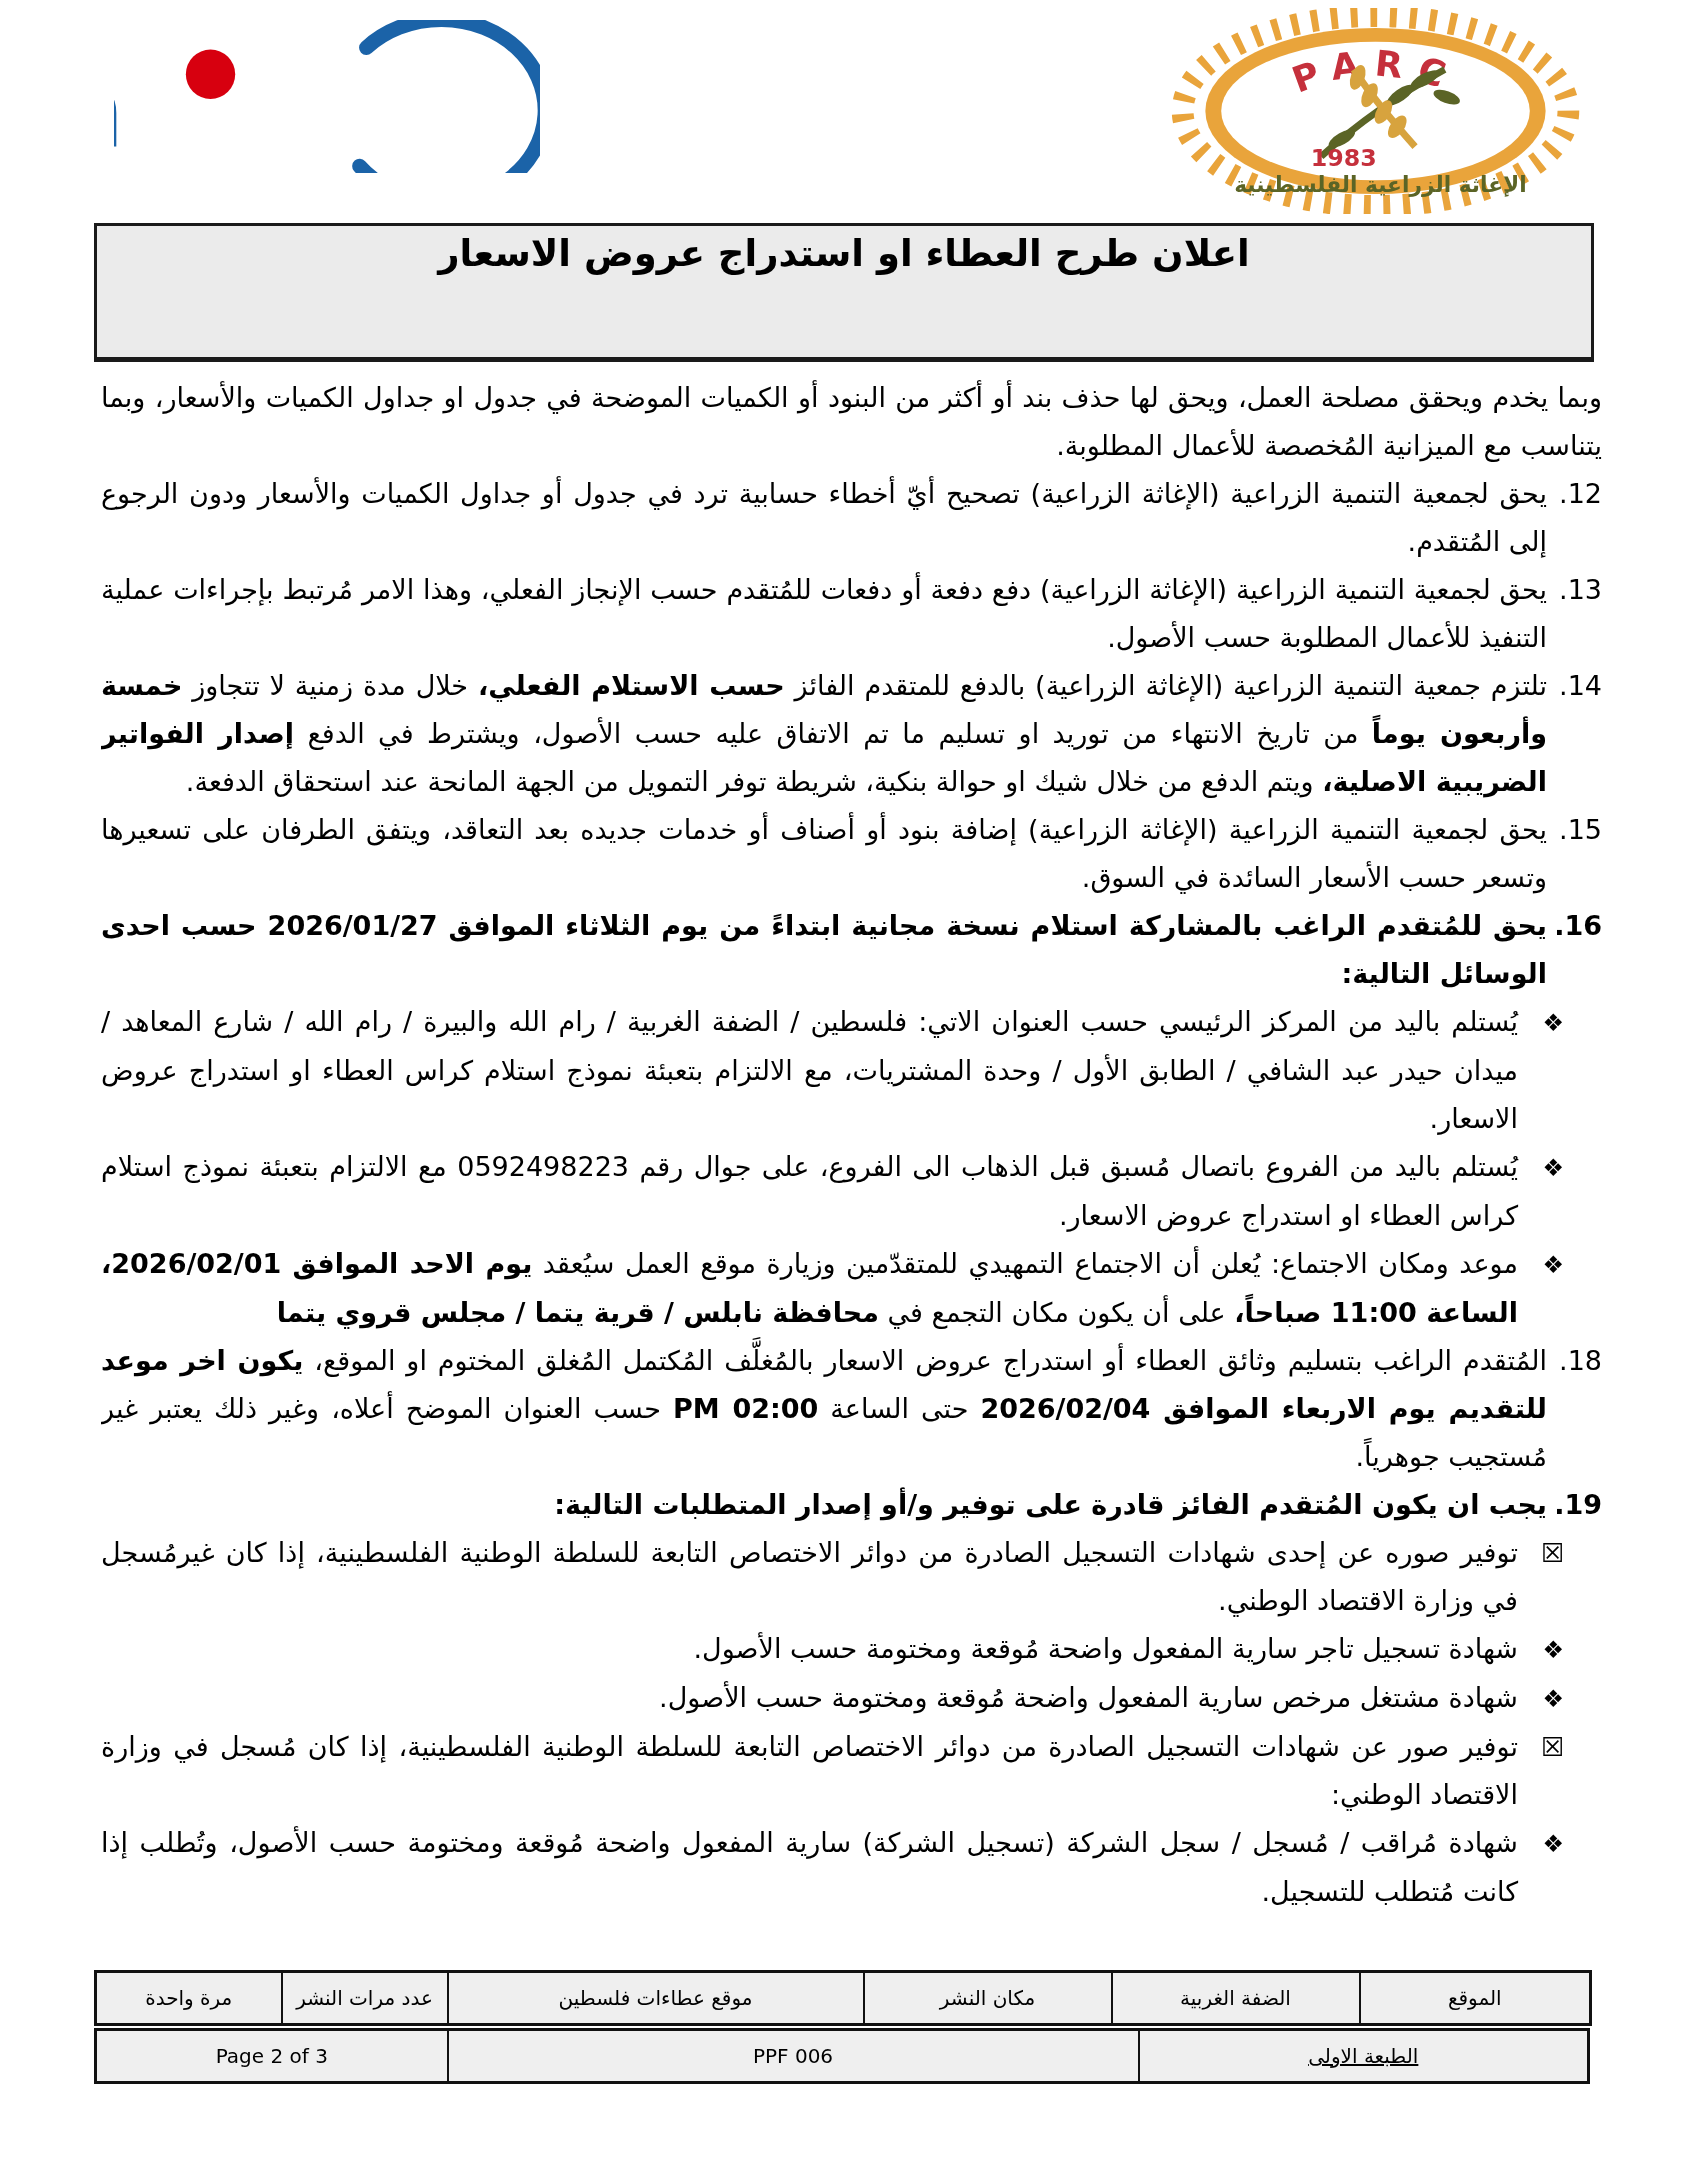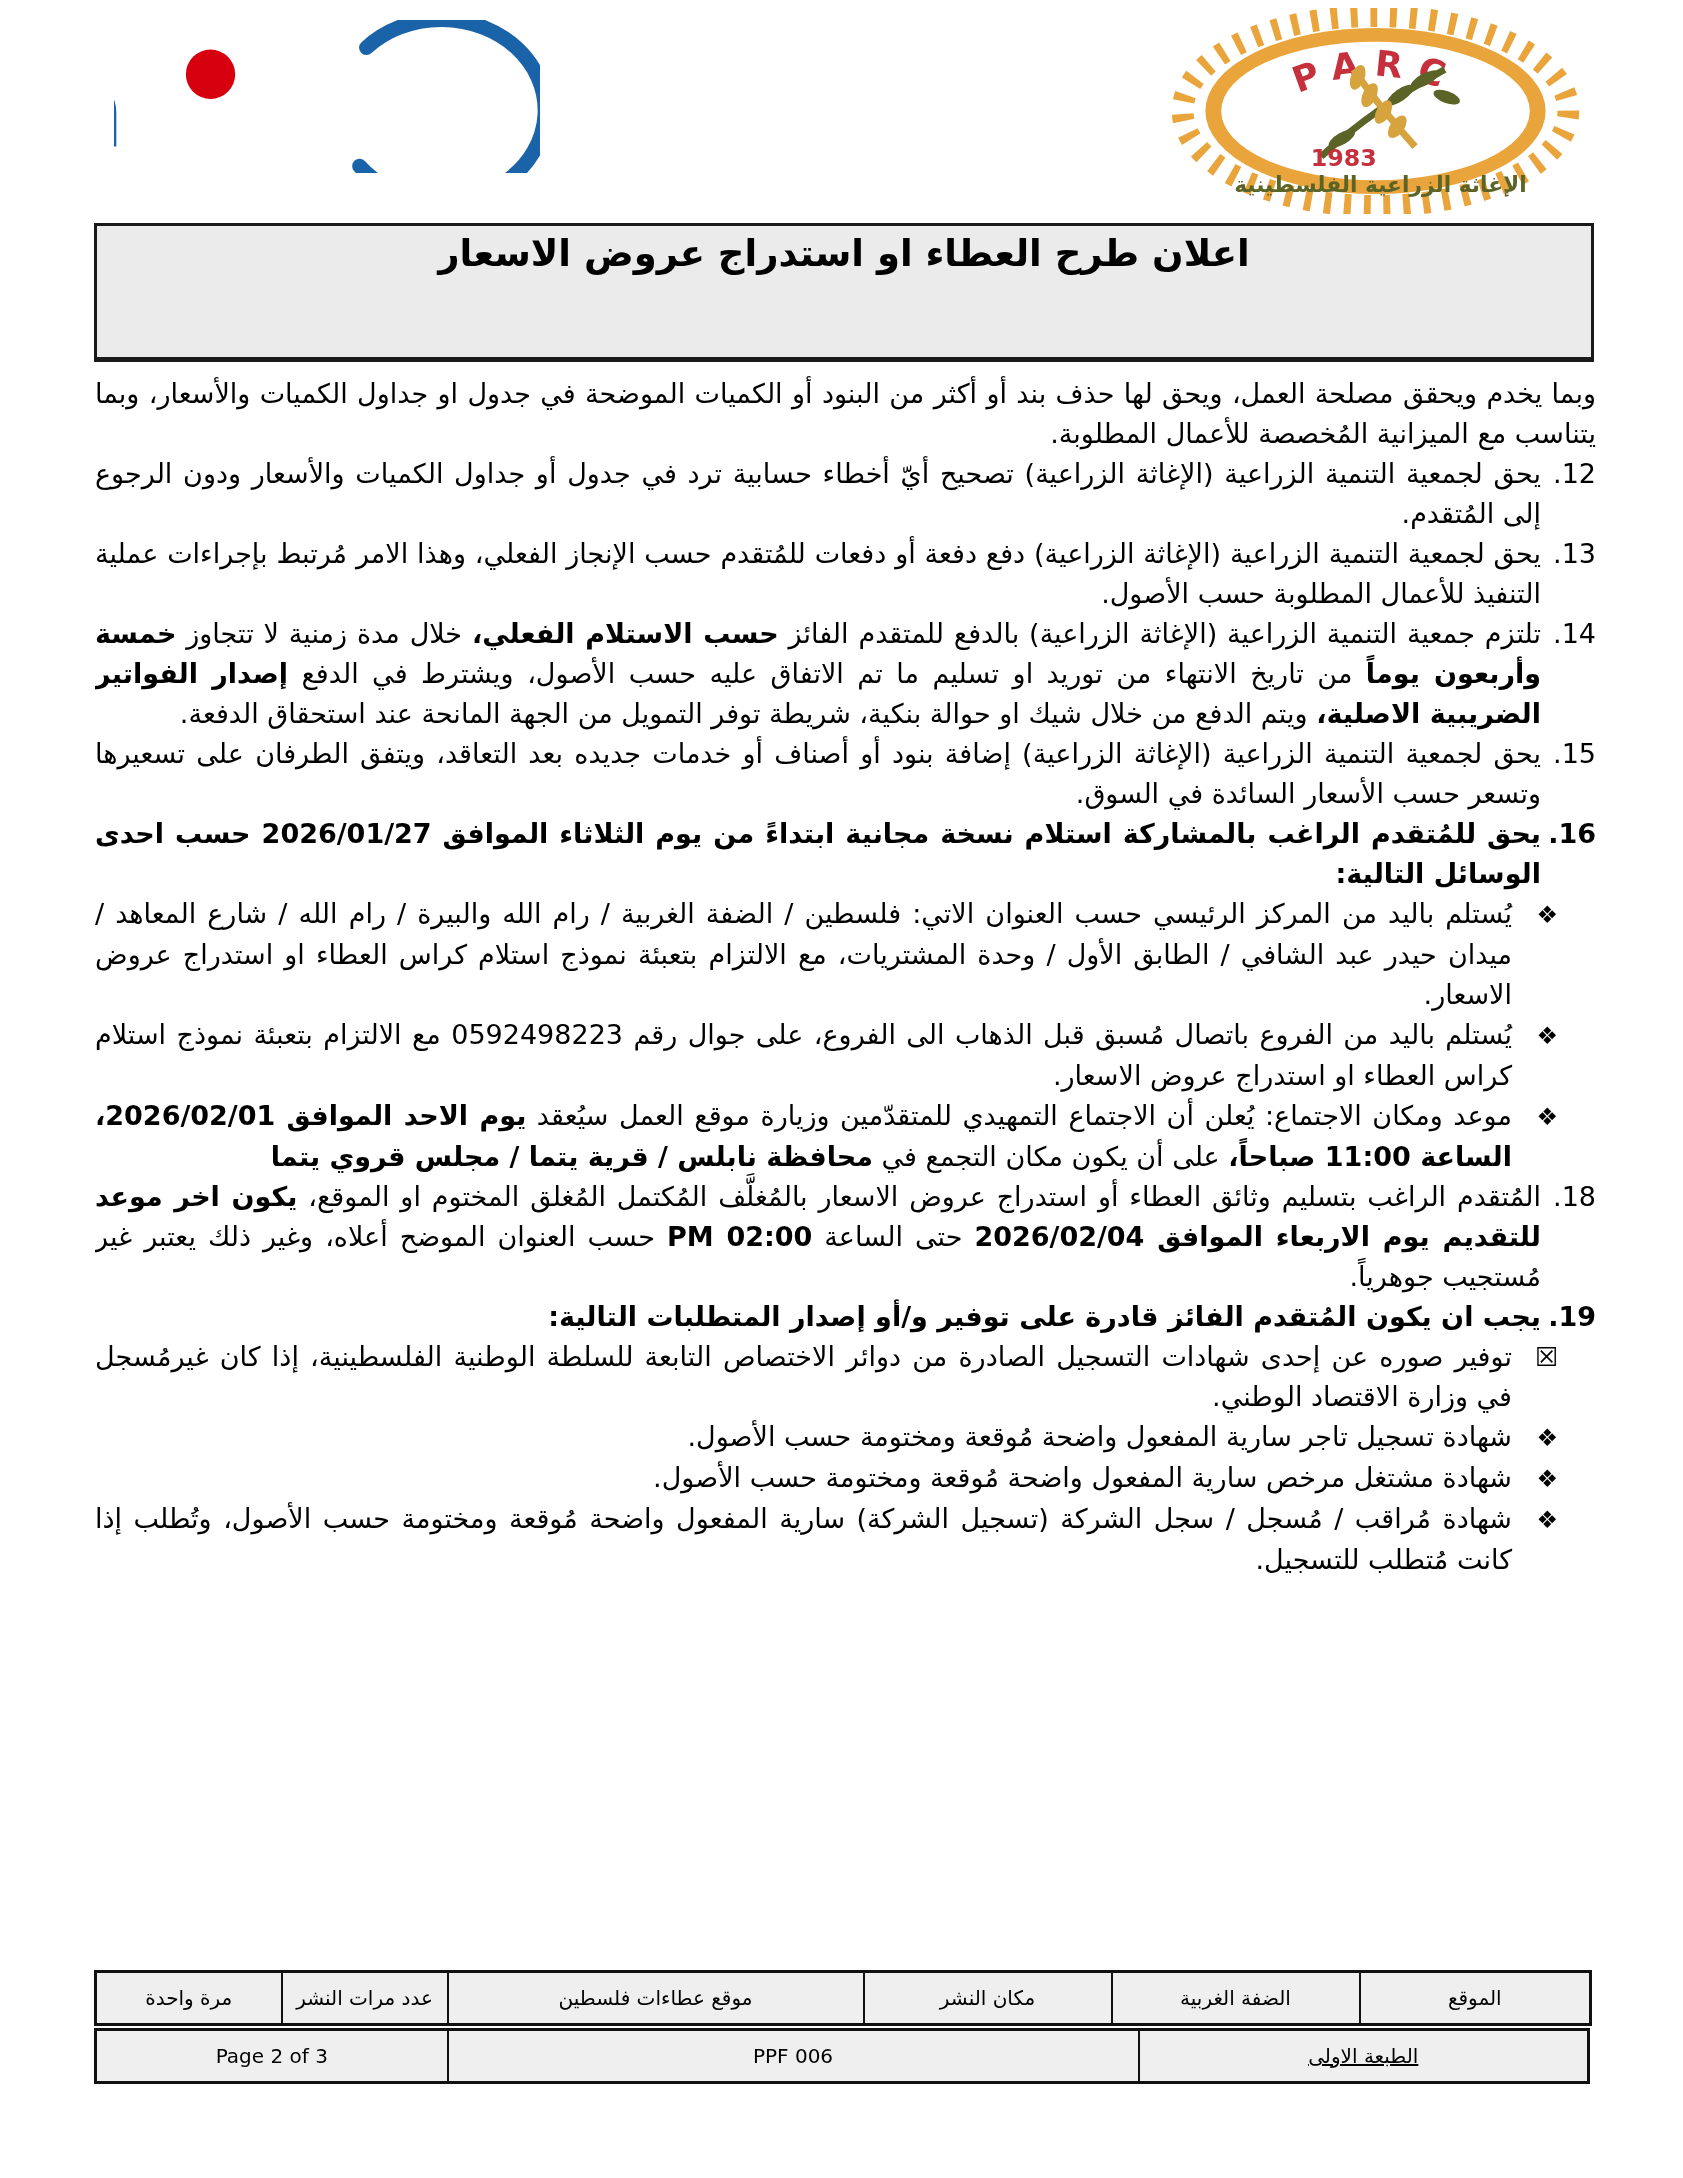--- a/index.html
+++ b/index.html
@@ -8,22 +8,22 @@
   
   .jica-logo{position:absolute;left:114px;top:20px;width:426px;height:153px;}
   .parc-logo{position:absolute;left:1148px;top:8px;width:455px;height:206px;}
   
   .title-box{position:absolute;left:94px;top:223px;width:1494px;height:131px;
              background:#ebebeb;border:3px solid #1a1a1a;border-bottom-width:5px;
              text-align:center;box-sizing:content-box;}
   .title-box .t1{font-size:37px;font-weight:bold;line-height:55px;}
   .title-box .t2{font-size:37px;font-weight:bold;line-height:61px;}
   
-  .body{position:absolute;right:87px;top:374px;width:1501px;height:1574px;overflow:hidden;
-        font-size:27px;line-height:40px;}
+  .body{position:absolute;right:81px;top:374px;width:1501px;height:1574px;overflow:hidden;
+        font-size:27px;line-height:48px;}
   .block{text-align:justify;}
   .numbered{padding-right:55px;text-indent:-55px;}
   .numbered .marker{display:inline-block;width:55px;text-indent:0;}
   .paragraph{padding:0;}
   .bullet,.xbullet{margin-right:38px;padding-right:46px;text-indent:-46px;}
   .bullet .marker,.xbullet .marker{display:inline-block;width:46px;text-indent:0;}
   .bm{font-size:24px;}
   .xm{font-size:26px;}
   .b{font-weight:bold;}
   
@@ -84,20 +84,21 @@
       <div class="block numbered"><span class="marker ">15.</span><span>يحق لجمعية التنمية الزراعية (الإغاثة الزراعية) إضافة بنود أو أصناف أو خدمات جديده بعد التعاقد، ويتفق الطرفان على تسعيرها وتسعر حسب الأسعار السائدة في السوق.</span></div>
       <div class="block numbered"><span class="marker  b">16.</span><span class="b">يحق للمُتقدم الراغب بالمشاركة استلام نسخة مجانية ابتداءً من يوم الثلاثاء الموافق 2026/01/27 حسب احدى الوسائل التالية:</span></div>
       <div class="block bullet"><span class="marker bm">❖</span><span>يُستلم باليد من المركز الرئيسي حسب العنوان الاتي: فلسطين / الضفة الغربية / رام الله والبيرة / رام الله / شارع المعاهد / ميدان حيدر عبد الشافي / الطابق الأول / وحدة المشتريات، مع الالتزام بتعبئة نموذج استلام كراس العطاء او استدراج عروض الاسعار.</span></div>
       <div class="block bullet"><span class="marker bm">❖</span><span>يُستلم باليد من الفروع باتصال مُسبق قبل الذهاب الى الفروع، على جوال رقم 0592498223 مع الالتزام بتعبئة نموذج استلام كراس العطاء او استدراج عروض الاسعار.</span></div>
       <div class="block bullet"><span class="marker bm">❖</span><span>موعد ومكان الاجتماع: يُعلن أن الاجتماع التمهيدي للمتقدّمين وزيارة موقع العمل سيُعقد </span><span class="b">يوم الاحد الموافق 2026/02/01،</span><span> </span><span class="b">الساعة 11:00 صباحاً،</span><span> على أن يكون مكان التجمع في </span><span class="b">محافظة نابلس / قرية يتما / مجلس قروي يتما</span></div>
       <div class="block numbered"><span class="marker ">18.</span><span>المُتقدم الراغب بتسليم وثائق العطاء أو استدراج عروض الاسعار بالمُغلَّف المُكتمل المُغلق المختوم او الموقع، </span><span class="b">يكون اخر موعد للتقديم يوم الاربعاء الموافق 2026/02/04</span><span> حتى الساعة </span><span class="b">02:00 PM</span><span> حسب العنوان الموضح أعلاه، وغير ذلك يعتبر غير مُستجيب جوهرياً.</span></div>
       <div class="block numbered"><span class="marker  b">19.</span><span class="b">يجب ان يكون المُتقدم الفائز قادرة على توفير و/أو إصدار المتطلبات التالية:</span></div>
       <div class="block xbullet"><span class="marker xm">☒</span><span>توفير صوره عن إحدى شهادات التسجيل الصادرة من دوائر الاختصاص التابعة للسلطة الوطنية الفلسطينية، إذا كان غيرمُسجل في وزارة الاقتصاد الوطني.</span></div>
       <div class="block bullet"><span class="marker bm">❖</span><span>شهادة تسجيل تاجر سارية المفعول واضحة مُوقعة ومختومة حسب الأصول.</span></div>
       <div class="block bullet"><span class="marker bm">❖</span><span>شهادة مشتغل مرخص سارية المفعول واضحة مُوقعة ومختومة حسب الأصول.</span></div>
+      <div class="block xbullet"><span class="marker xm">☒</span><span>توفير صور عن شهادات التسجيل الصادرة من دوائر الاختصاص التابعة للسلطة الوطنية الفلسطينية، إذا كان مُسجل في وزارة الاقتصاد الوطني:</span></div>
       <div class="block bullet"><span class="marker bm">❖</span><span>شهادة مُراقب / مُسجل / سجل الشركة (تسجيل الشركة) سارية المفعول واضحة مُوقعة ومختومة حسب الأصول، وتُطلب إذا كانت مُتطلب للتسجيل.</span></div>
     </div>
 
   <table class="ftable f1" dir="rtl">
     <colgroup>
         <col style="width:231px">
         <col style="width:248px">
         <col style="width:248px">
         <col style="width:416px">
         <col style="width:166px">

